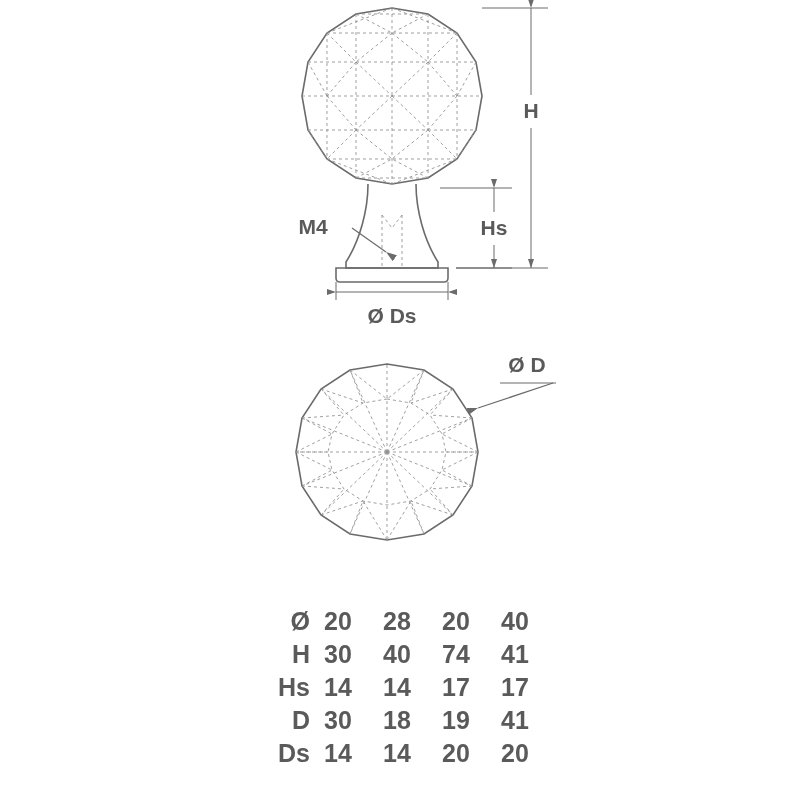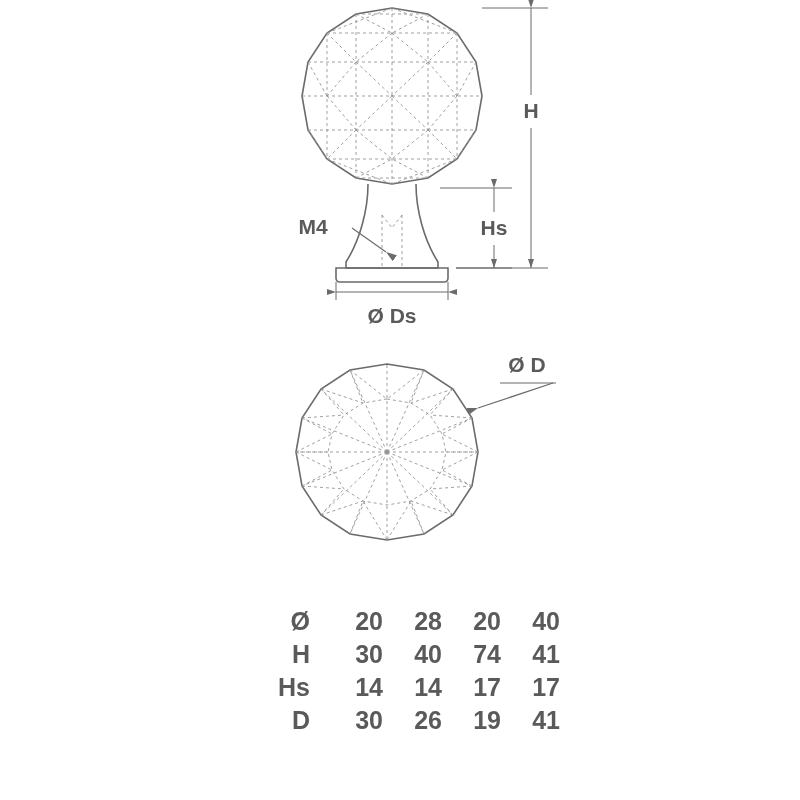--- a/index.html
+++ b/index.html
@@ -23,21 +23,21 @@
     left:240px;
     top:605px;
     width:320px;
   }
   table{border-collapse:collapse;width:100%;}
   td{
     font-family:"Liberation Sans", sans-serif;
     font-size:25px;
     font-weight:bold;
     color:#5a5a5a;
-    text-align:right;
+    text-align:left;
     padding:4px 0 4px 0;
     line-height:1.0;
   }
   td.rowlabel{text-align:right;padding-right:14px;width:70px;}
 </style>
 </head>
 <body>
 
 <div id="sheet">
 
@@ -219,21 +219,28 @@
         <tr>
           <td class="rowlabel">Hs</td>
           <td>14</td>
           <td>14</td>
           <td>17</td>
           <td>17</td>
         </tr>
         <tr>
           <td class="rowlabel">D</td>
           <td>30</td>
-          <td>26</td>
+          <td>18</td>
           <td>19</td>
           <td>41</td>
+        </tr>
+        <tr>
+          <td class="rowlabel">Ds</td>
+          <td>14</td>
+          <td>14</td>
+          <td>20</td>
+          <td>20</td>
         </tr>
       </tbody>
     </table>
   </div>
 
 </div>
 
 </body></html>

